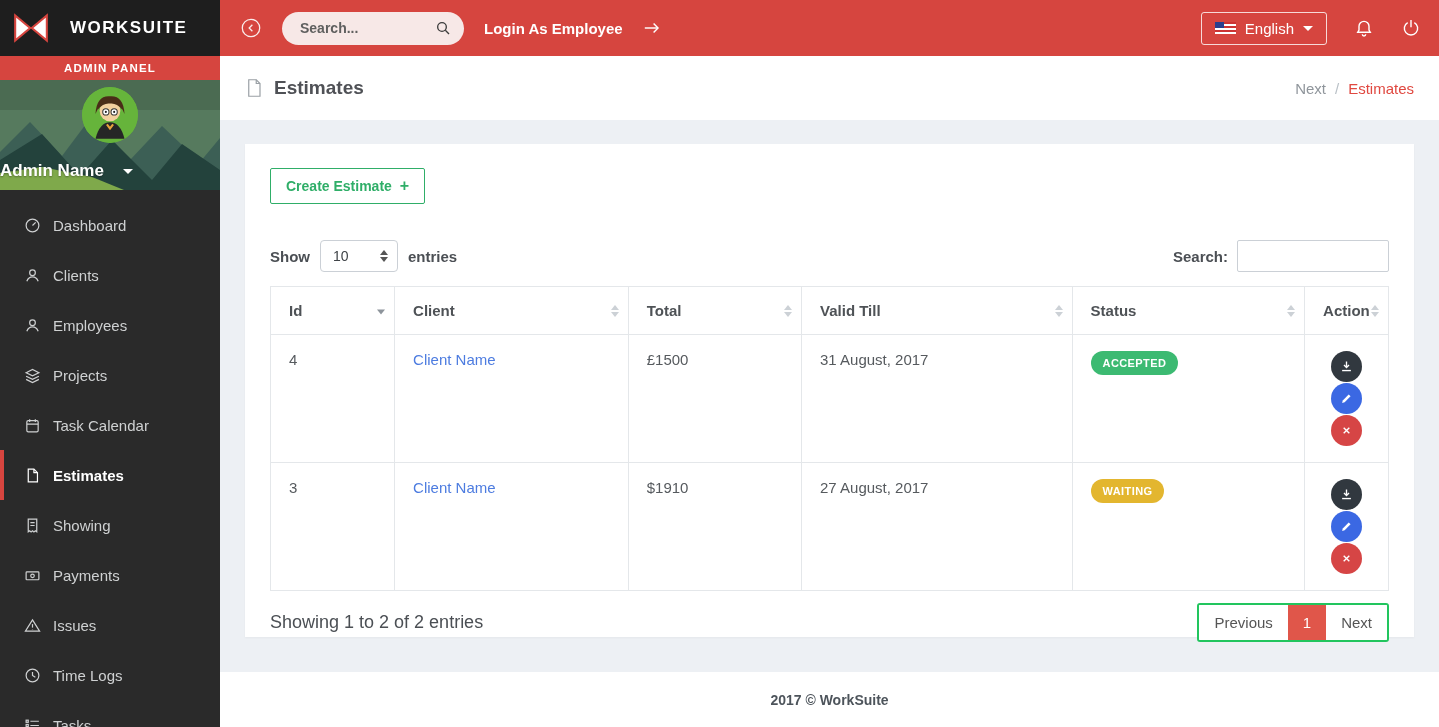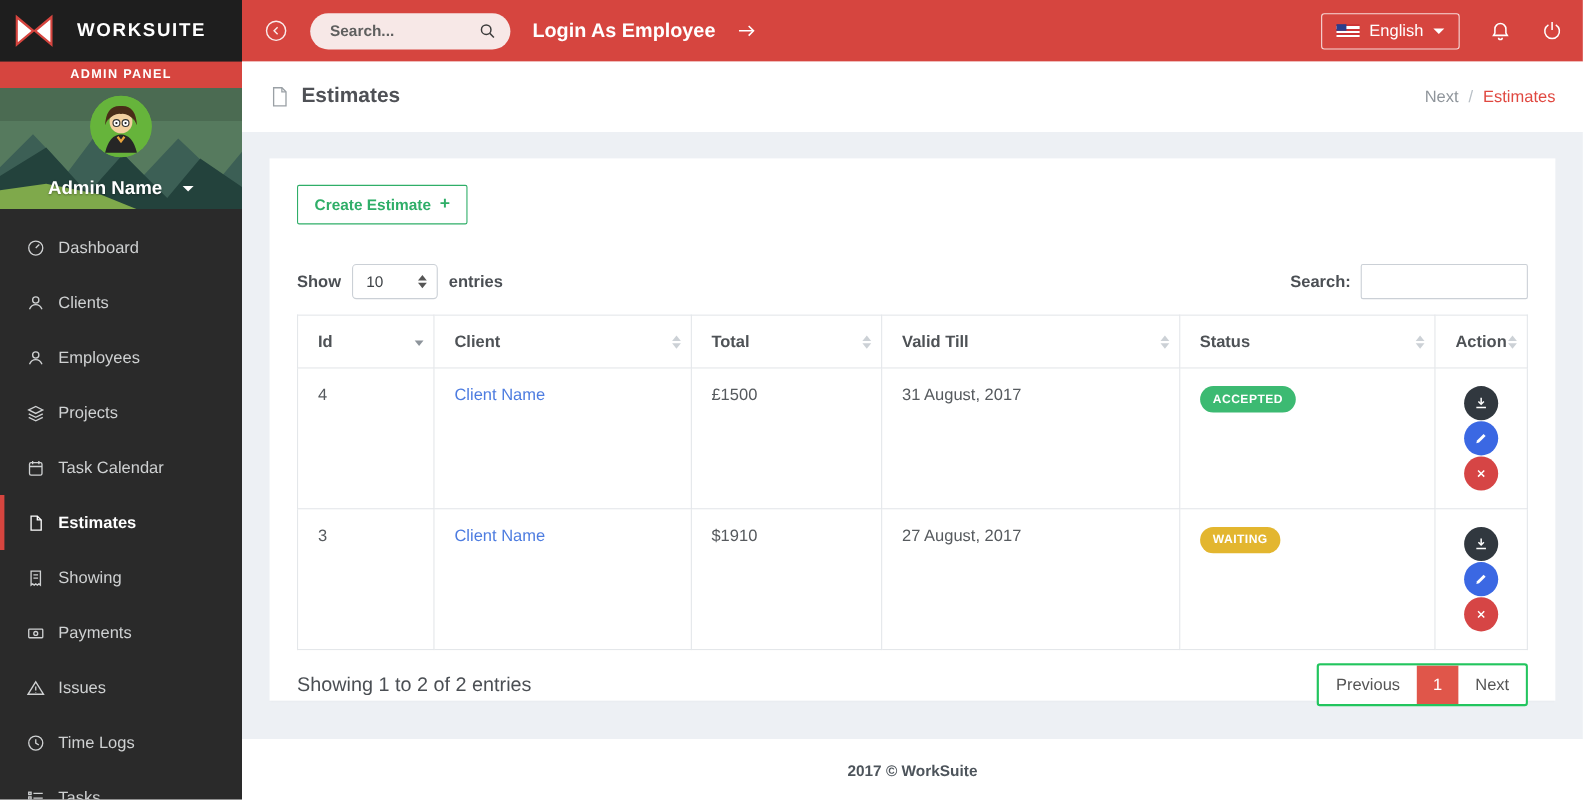--- a/index.html
+++ b/index.html
@@ -13,41 +13,41 @@
   .app{display:flex;width:1439px;height:727px;}
 
   
   .sidebar{width:220px;min-width:220px;height:100%;background:var(--sidebar-bg);display:flex;flex-direction:column;}
   .logo{height:56px;background:var(--logo-bg);display:flex;align-items:center;padding:0 14px;gap:22px;cursor:pointer;}
   .logo .brand-name{color:#fff;font-weight:bold;font-size:17px;letter-spacing:1.5px;}
   .admin-banner{height:24px;background:var(--brand-red);color:#fff;font-size:11.5px;font-weight:bold;letter-spacing:1.2px;display:flex;align-items:center;justify-content:center;}
   .profile{position:relative;height:110px;overflow:hidden;}
   .profile svg.scene{position:absolute;inset:0;}
   .avatar{position:absolute;left:50%;top:7px;transform:translateX(-50%);width:56px;height:56px;border-radius:50%;background:var(--avatar-green);overflow:hidden;}
-  .user-row{position:absolute;left:0;right:0;bottom:9px;display:flex;align-items:center;justify-content:center;gap:19px;cursor:pointer;}
+  .user-row{position:absolute;left:0;right:0;bottom:9px;display:flex;align-items:center;justify-content:flex-start;gap:19px;cursor:pointer;}
   .user-row .uname{color:#fff;font-size:17px;font-weight:bold;text-shadow:0 1px 2px rgba(0,0,0,.35);}
   .caret-down{width:0;height:0;border-left:5px solid transparent;border-right:5px solid transparent;border-top:5px solid #fff;display:inline-block;}
   .menu{flex:1;overflow:hidden;padding-top:10px;}
   .menu-item{display:flex;align-items:center;gap:12px;height:50px;padding:0 20px;color:#cfd1d2;font-size:15px;cursor:pointer;border-left:4px solid transparent;text-decoration:none;}
   .menu-item svg{width:17px;height:17px;stroke:#cfd1d2;fill:none;stroke-width:1.7;flex-shrink:0;}
   .menu-item.active{border-left-color:var(--brand-red);color:#fff;font-weight:bold;}
   .menu-item.active svg{stroke:#fff;}
 
   
   .main-col{flex:1;display:flex;flex-direction:column;height:100%;}
 
   
   .topbar{height:56px;background:var(--brand-red);display:flex;align-items:center;padding:0 18px 0 20px;gap:20px;}
   .collapse-btn{background:none;border:none;cursor:pointer;display:flex;}
   .collapse-btn svg{width:22px;height:22px;stroke:#fff;fill:none;stroke-width:1.4;opacity:.9;}
   .search-pill{width:182px;height:33px;background:#f7e8e7;border-radius:17px;display:flex;align-items:center;padding:0 13px 0 18px;}
   .search-pill input{flex:1;min-width:0;border:none;background:transparent;outline:none;font-size:14px;font-weight:bold;color:#4e4e4e;}
   .search-pill input::placeholder{color:#5f5f5f;opacity:1;}
   .search-pill svg{width:16px;height:16px;stroke:#3c3c3c;fill:none;stroke-width:2;}
-  .login-as{display:flex;align-items:center;gap:19px;color:#fff;font-size:18px;font-weight:bold;text-decoration:none;cursor:pointer;}
+  .login-as{display:flex;align-items:center;gap:19px;color:#fff;font-size:15px;font-weight:bold;text-decoration:none;cursor:pointer;}
   .login-as svg{width:20px;height:16px;stroke:#fff;fill:none;stroke-width:1.8;}
   .topbar-right{margin-left:auto;display:flex;align-items:center;gap:27px;}
   .lang-btn{display:flex;align-items:center;gap:9px;background:transparent;border:1px solid rgba(255,255,255,.8);border-radius:3px;padding:7px 13px;color:#fff;font-size:15px;cursor:pointer;}
   .flag{width:21px;height:12px;background:repeating-linear-gradient(#c33 0 2px,#fff 2px 4px);position:relative;display:inline-block;}
   .flag::before{content:"";position:absolute;left:0;top:0;width:9px;height:6px;background:#2a3e8c;}
   .icon-btn{background:none;border:none;cursor:pointer;display:flex;}
   .icon-btn svg{width:20px;height:20px;stroke:#fff;fill:none;stroke-width:1.7;}
 
   
   .page-header{height:64px;background:#fff;display:flex;align-items:center;justify-content:space-between;padding:0 25px;}

